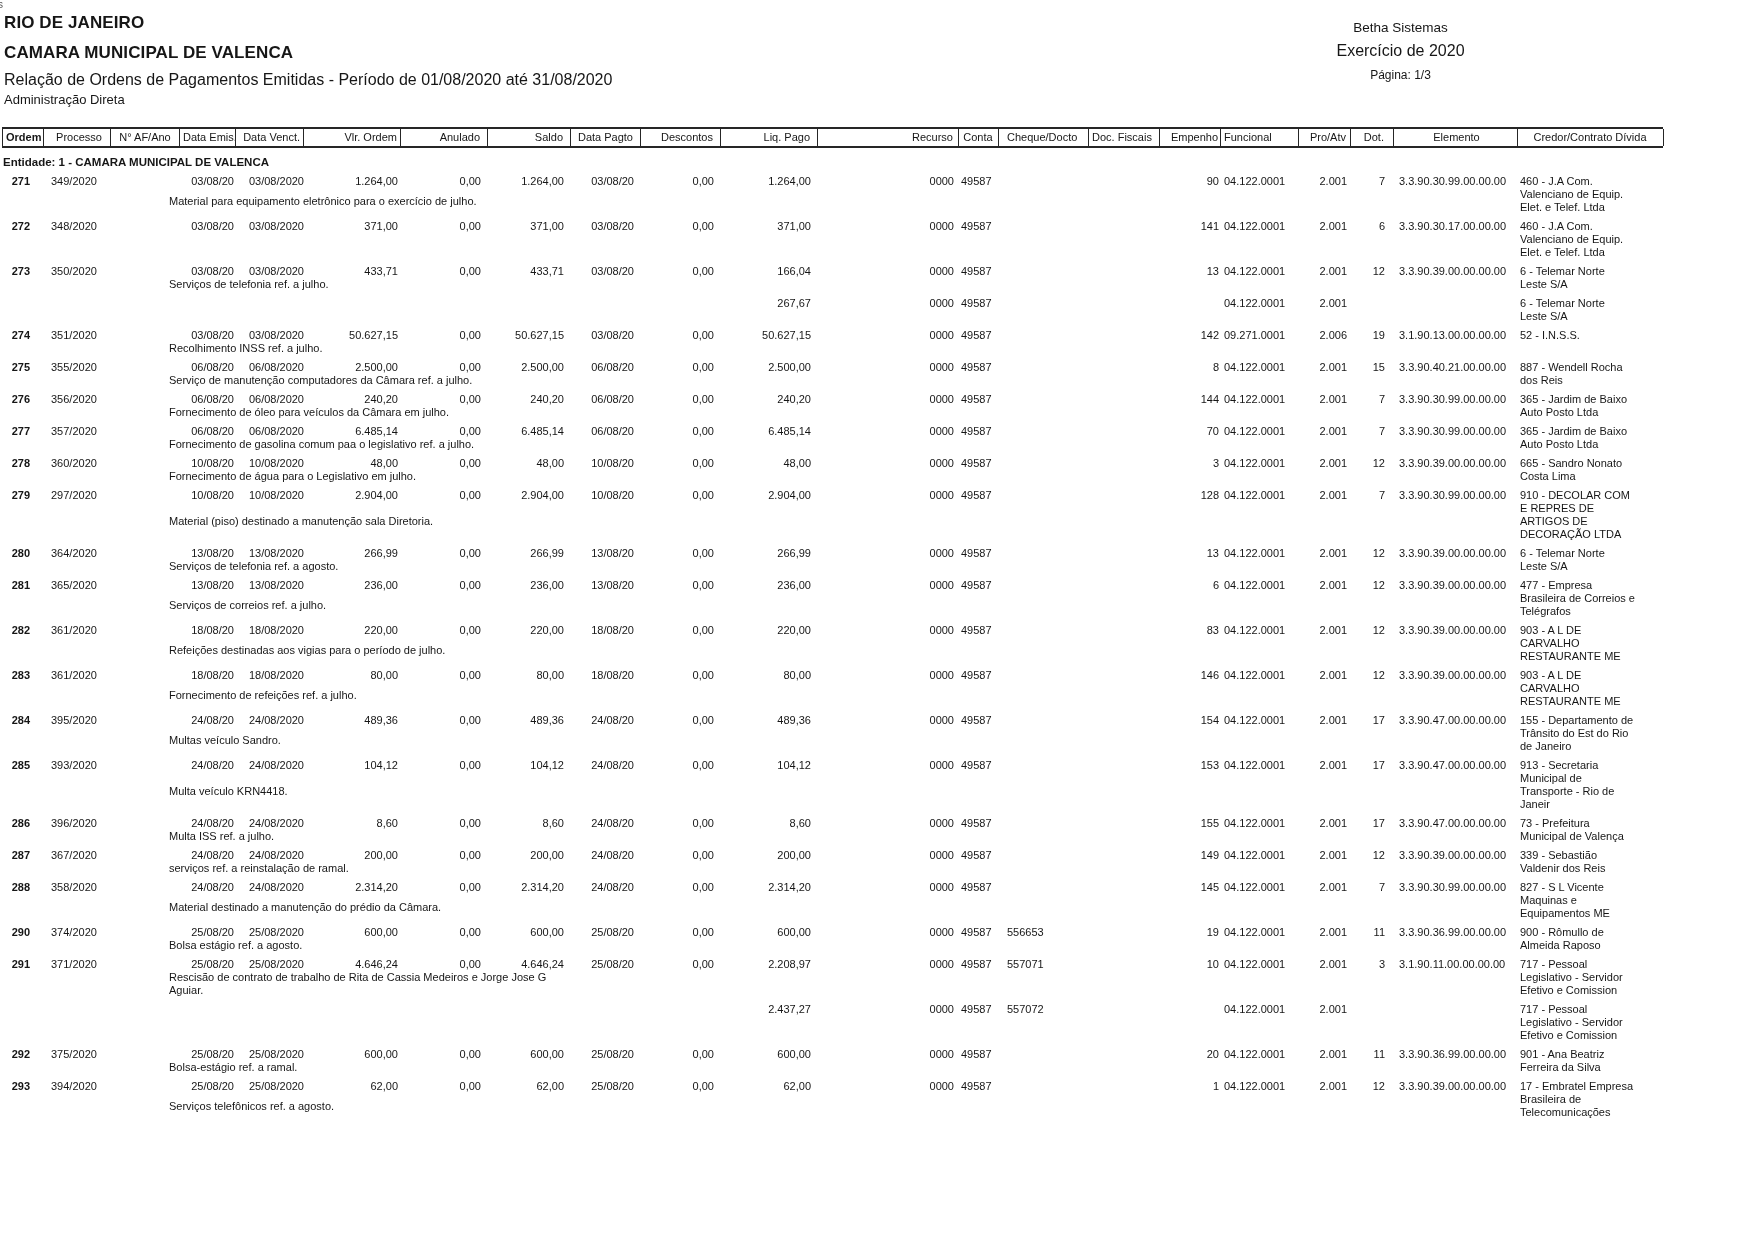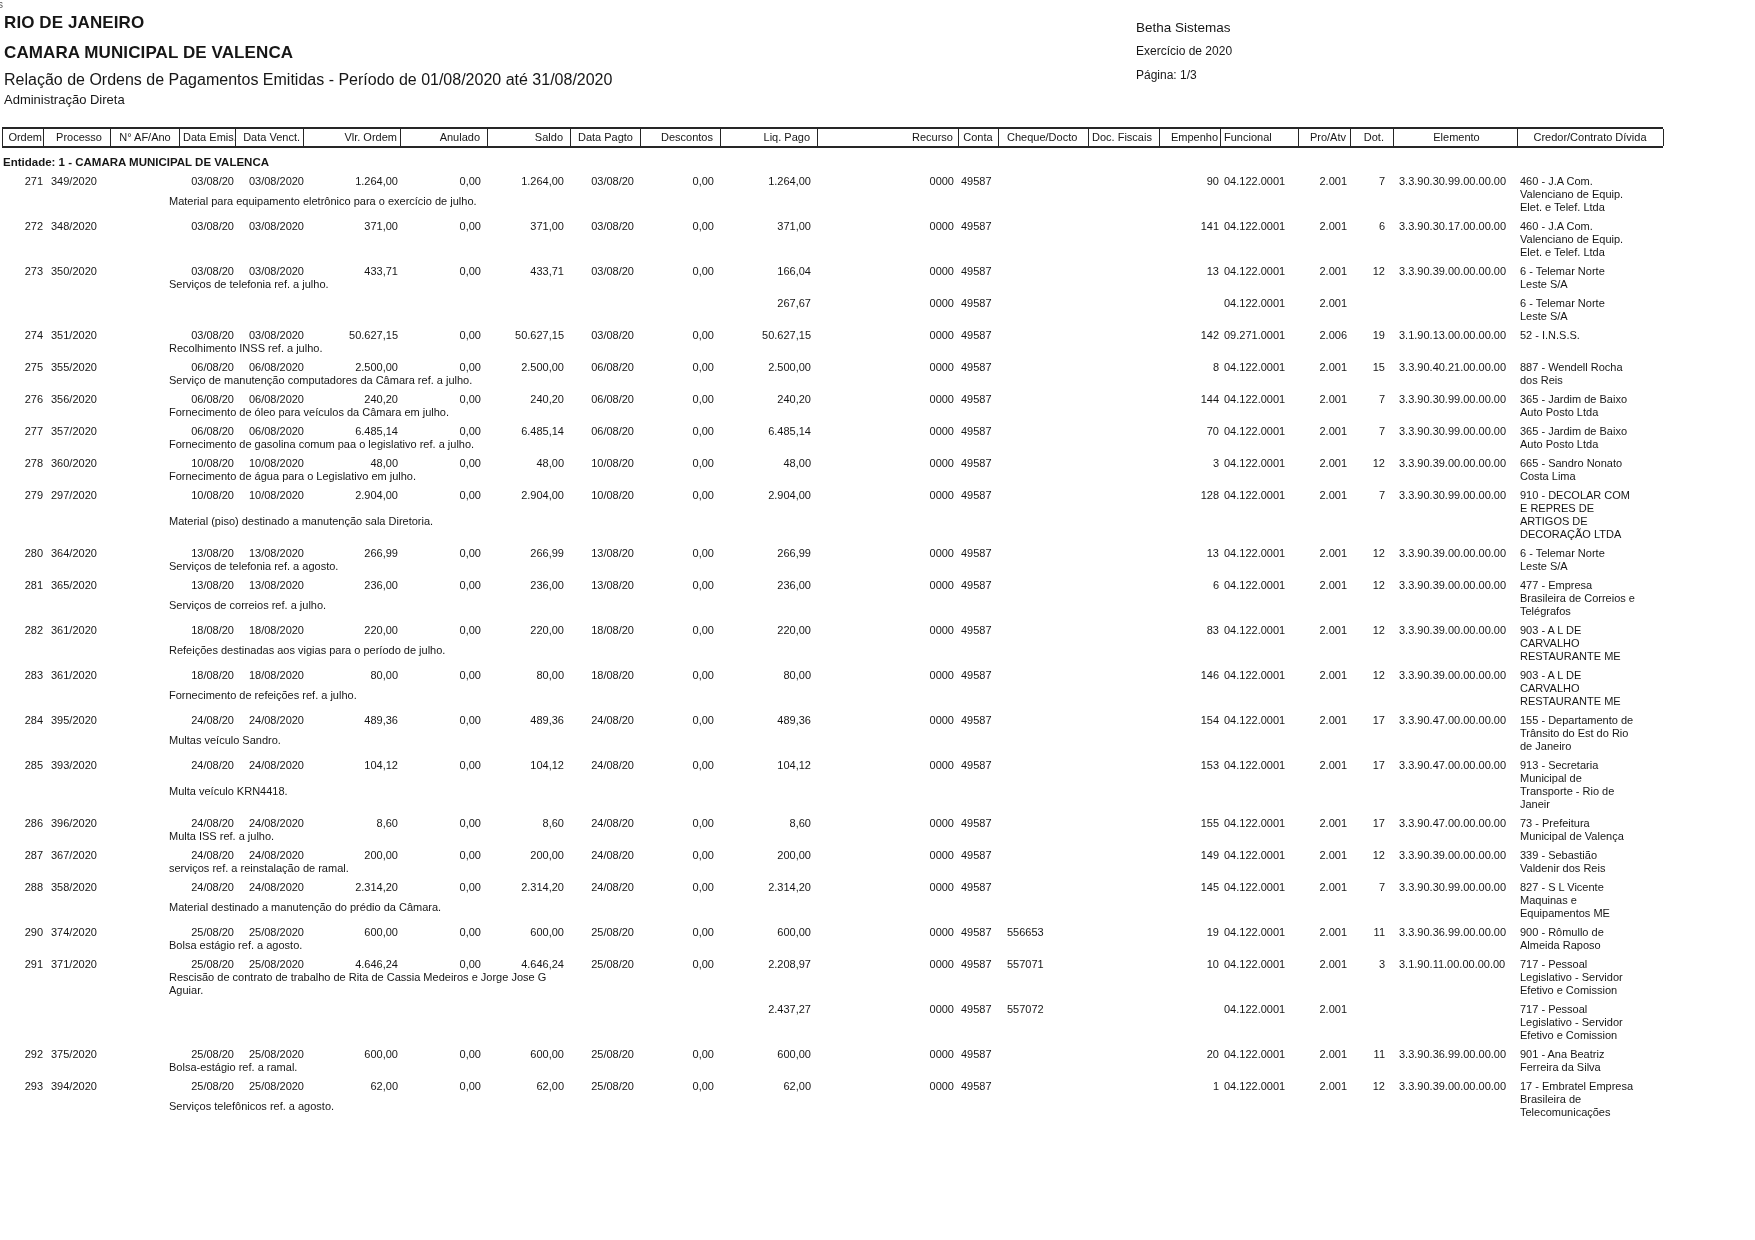--- a/index.html
+++ b/index.html
@@ -6,44 +6,44 @@
   .page{position:relative;width:1755px;height:1240px;background:#fff;color:#161616;
         font-family:"Liberation Sans","DejaVu Sans",sans-serif;overflow:hidden;}
   .artifact{position:absolute;left:-2px;top:-1px;font-size:10px;color:#555;}
 
   
   .hdr-left{position:absolute;left:4px;top:12px;}
   .t1,.t2{font-size:17px;font-weight:700;line-height:22px;letter-spacing:.1px;}
   .t2{margin-top:8px;}
   .t3{font-size:16px;line-height:20px;margin-top:6px;}
   .t4{font-size:13px;line-height:20px;}
-  .hdr-right{position:absolute;left:1136px;right:90px;top:20px;text-align:left;}
+  .hdr-right{position:absolute;left:1136px;right:90px;top:20px;text-align:center;}
   .r1{font-size:13.5px;line-height:16px;}
-  .r2{font-size:12px;line-height:16px;margin-top:7px;}
+  .r2{font-size:16px;line-height:16px;margin-top:7px;}
   .r3{font-size:12px;line-height:16px;margin-top:8px;}
 
   
   .table{position:absolute;left:2px;top:127px;width:1661px;}
   .grid{display:grid;
     grid-template-columns:42px 67px 69px 56px 68px 97px 87px 83px 70px 80px 97px 141px 40px 90px 71px 61px 78px 52px 43px 124px 146px;}
   .thead{border-top:2px solid #262626;border-bottom:2px solid #262626;align-items:stretch;
          font-size:11px;}
   .thead .c{height:17px;line-height:16px;border-right:1.4px solid #262626;
             padding:0 3px;box-sizing:border-box;overflow:hidden;white-space:nowrap;}
   .thead .c:first-child{border-left:1.4px solid #262626;}
   .thead .processo,.thead .af_ano,.thead .data_pagto,.thead .descontos,.thead .conta,
   .thead .pro_atv,.thead .dot,.thead .elemento,.thead .credor{text-align:center;}
   .thead .vlr_ordem,.thead .anulado,.thead .saldo,.thead .liq_pago{text-align:right;}
 
   .entity{font-weight:700;font-size:11.5px;line-height:14px;margin:7px 0 2px 1px;}
 
   .tbody{font-size:11px;line-height:13px;}
   .record{margin-top:6px;}
   .record .c{box-sizing:border-box;min-height:1px;}
-  .c.ordem{text-align:right;padding-right:1px;}
+  .c.ordem{text-align:right;padding-right:14px;font-weight:bold;}
   .c.processo{padding-left:7px;}
   .c.data_emis{text-align:right;padding-right:2px;}
   .c.data_venct{text-align:right;}
   .c.vlr_ordem{text-align:right;padding-right:3px;}
   .c.anulado{text-align:right;padding-right:7px;}
   .c.saldo{text-align:right;padding-right:7px;}
   .c.data_pagto{text-align:right;padding-right:7px;}
   .c.descontos{text-align:right;padding-right:7px;}
   .c.liq_pago{text-align:right;padding-right:7px;}
   .c.recurso{text-align:right;padding-right:5px;}

